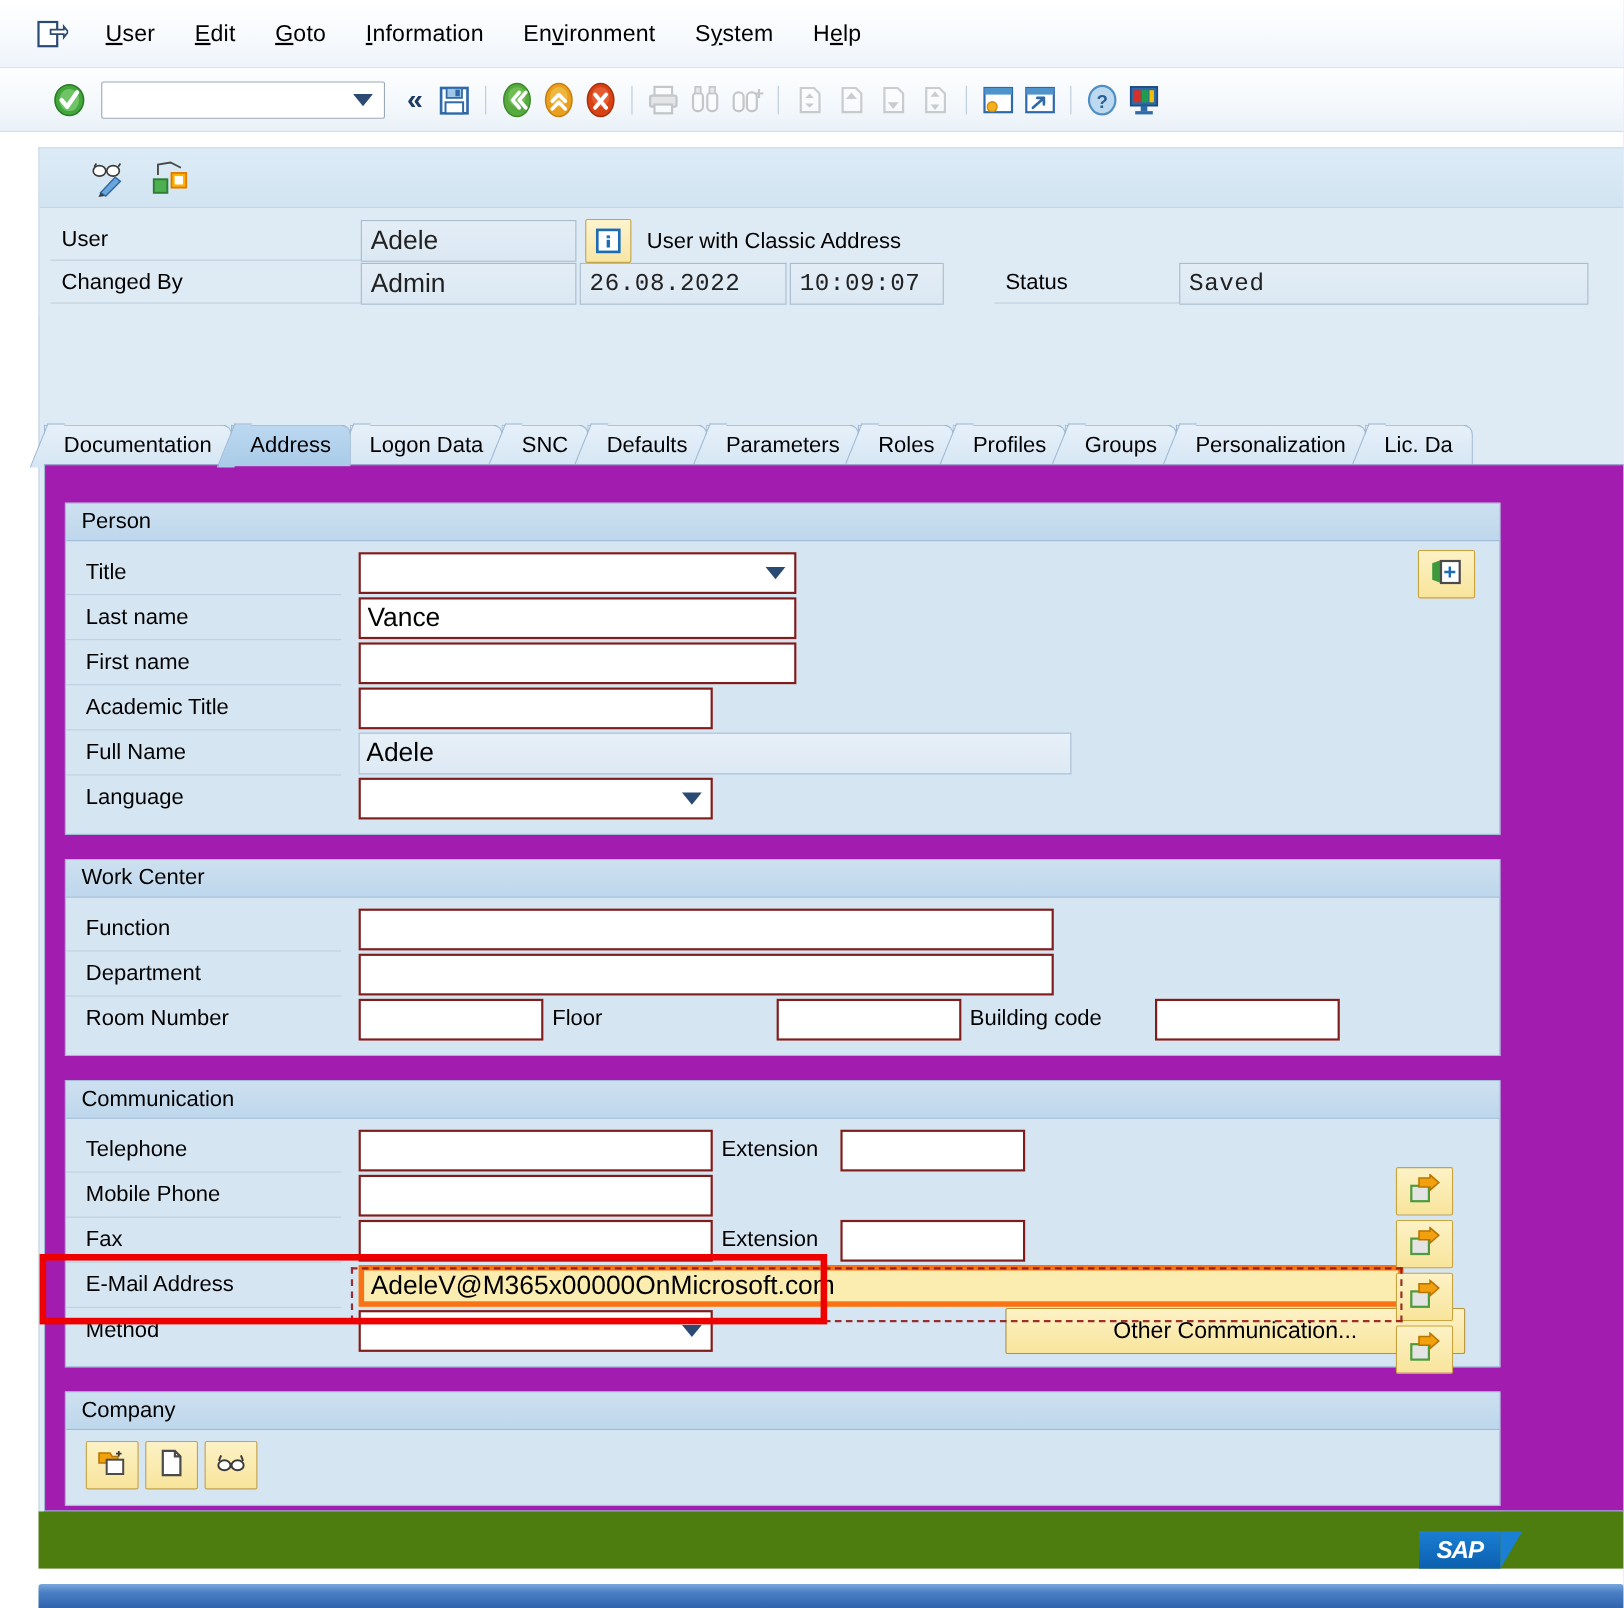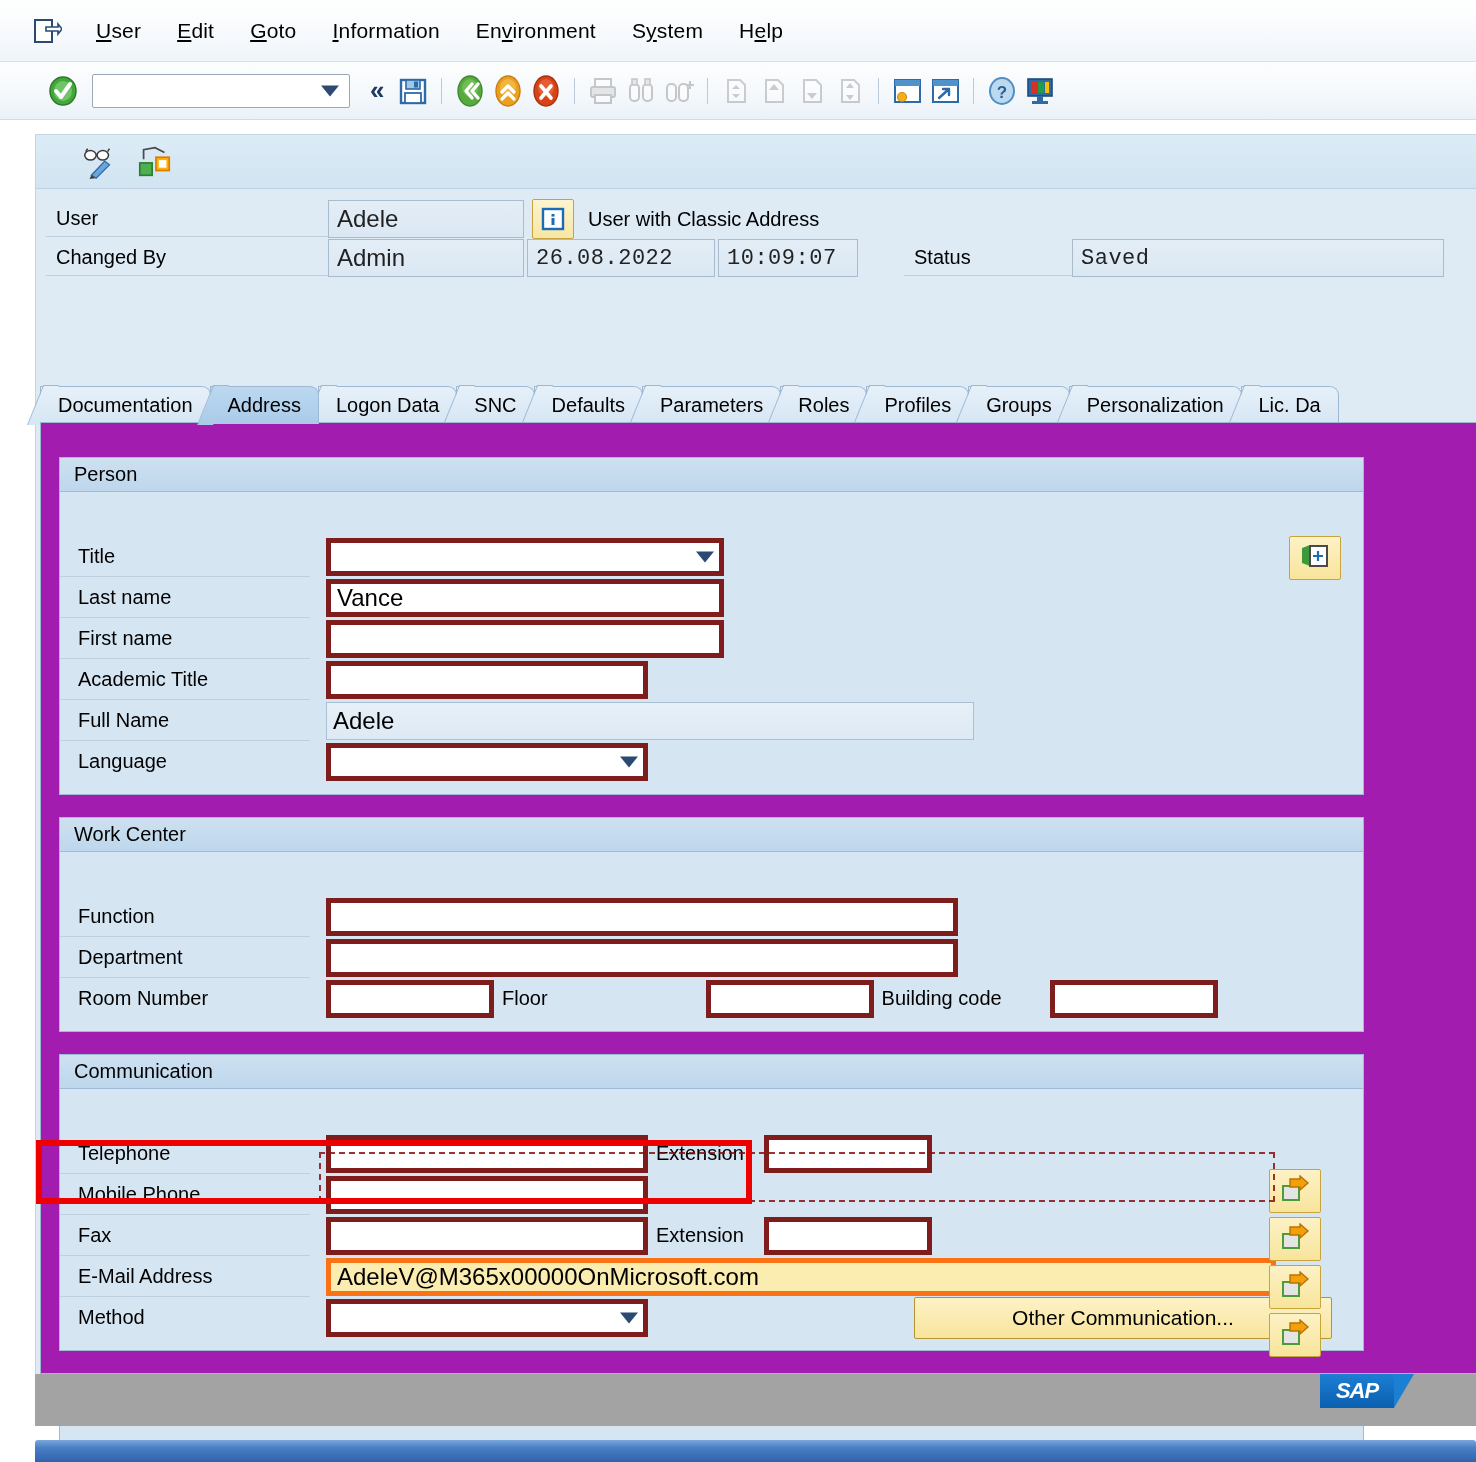--- a/index.html
+++ b/index.html
@@ -139,30 +139,30 @@
   .panel-inner { position: absolute; left: 18px; top: 34px; right: 0px; }
 
   
   .group { background: #d6e5f2; border: 1px solid #9dbbd5; width: 1305px; margin-bottom: 22px; }
   .group-hdr {
     height: 34px; background: linear-gradient(to bottom,#cde0f0,#bed7ec);
     border-bottom: 1px solid #9dbbd5;
     display: flex; align-items: center; padding-left: 14px;
     font-size: 20px; color: #000;
   }
-  .group-body { padding: 8px 0 12px 0; position: relative; margin-top: 36px; }
+  .group-body { padding: 8px 0 12px 0; position: relative; }
   .row { display: flex; align-items: center; height: 41px; position: relative; }
   .row-lbl {
     width: 250px; height: 41px; display: flex; align-items: center;
     padding-left: 18px; font-size: 20px; color: #000;
     border-bottom: 1px solid #bed0e0; margin-right: 16px;
   }
   .row-lbl.nb { border-bottom: none; }
   .inp {
-    background: #ffffff; border: 5px solid #7f1d1d; height: 38px;
+    background: #ffffff; border: 2px solid #7f1d1d; height: 38px;
     font-size: 24px; color: #000; padding: 0 6px;
     font-family: "Liberation Sans", sans-serif; outline: none;
   }
   .inp.ro {
     background: linear-gradient(to bottom,#e7f0f8,#dde9f4);
     border: 1px solid #aabfd2;
   }
   .inp.focused {
     background: #fbecb0; border: 5px solid #f97316;
   }
@@ -201,22 +201,22 @@
   }
   
   .focusrect {
     position: absolute; left: 319px; top: 1152px; width: 956px; height: 50px;
     border: 2px dashed #8a1010; z-index: 45; pointer-events: none; opacity: .85;
   }
 
   
   .statusarea {
     position: absolute; left: 35px; top: 1374px; width: 1441px; height: 52px;
-    background: #a3a3a3; display: flex; align-items: flex-start; justify-content: flex-end;
-    padding-right: 82px;
+    background: #4d7c0f; display: flex; align-items: flex-end; justify-content: flex-end;
+    padding-right: 112px;
   }
   .sap-logo {
     width: 74px; height: 34px; position: relative;
     background: linear-gradient(to bottom,#1b7fd4 0%, #0b5fae 100%);
     display: flex; align-items: center; justify-content: center;
   }
   .sap-logo span { color: #fff; font-weight: bold; font-size: 22px; font-style: italic; letter-spacing: -1px; }
   .sap-logo::after {
     content:''; position:absolute; right:-20px; top:0; width:0; height:0;
     border-top: 34px solid #1b7fd4; border-right: 20px solid transparent;

